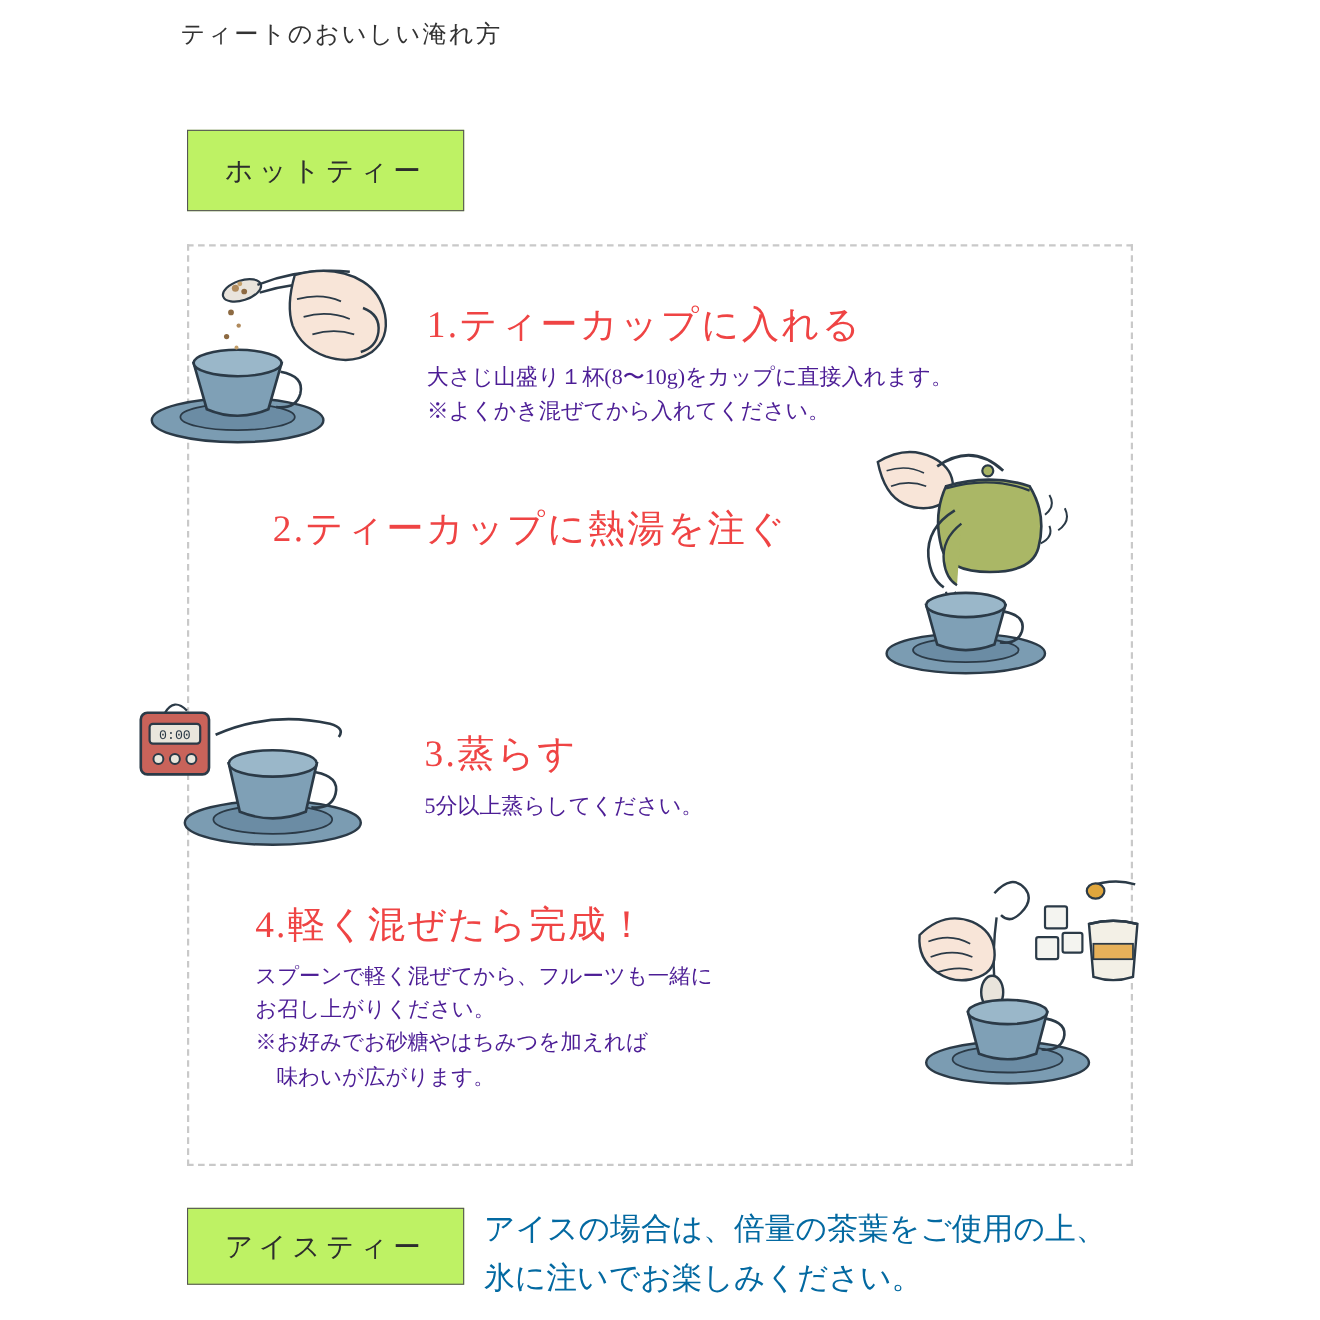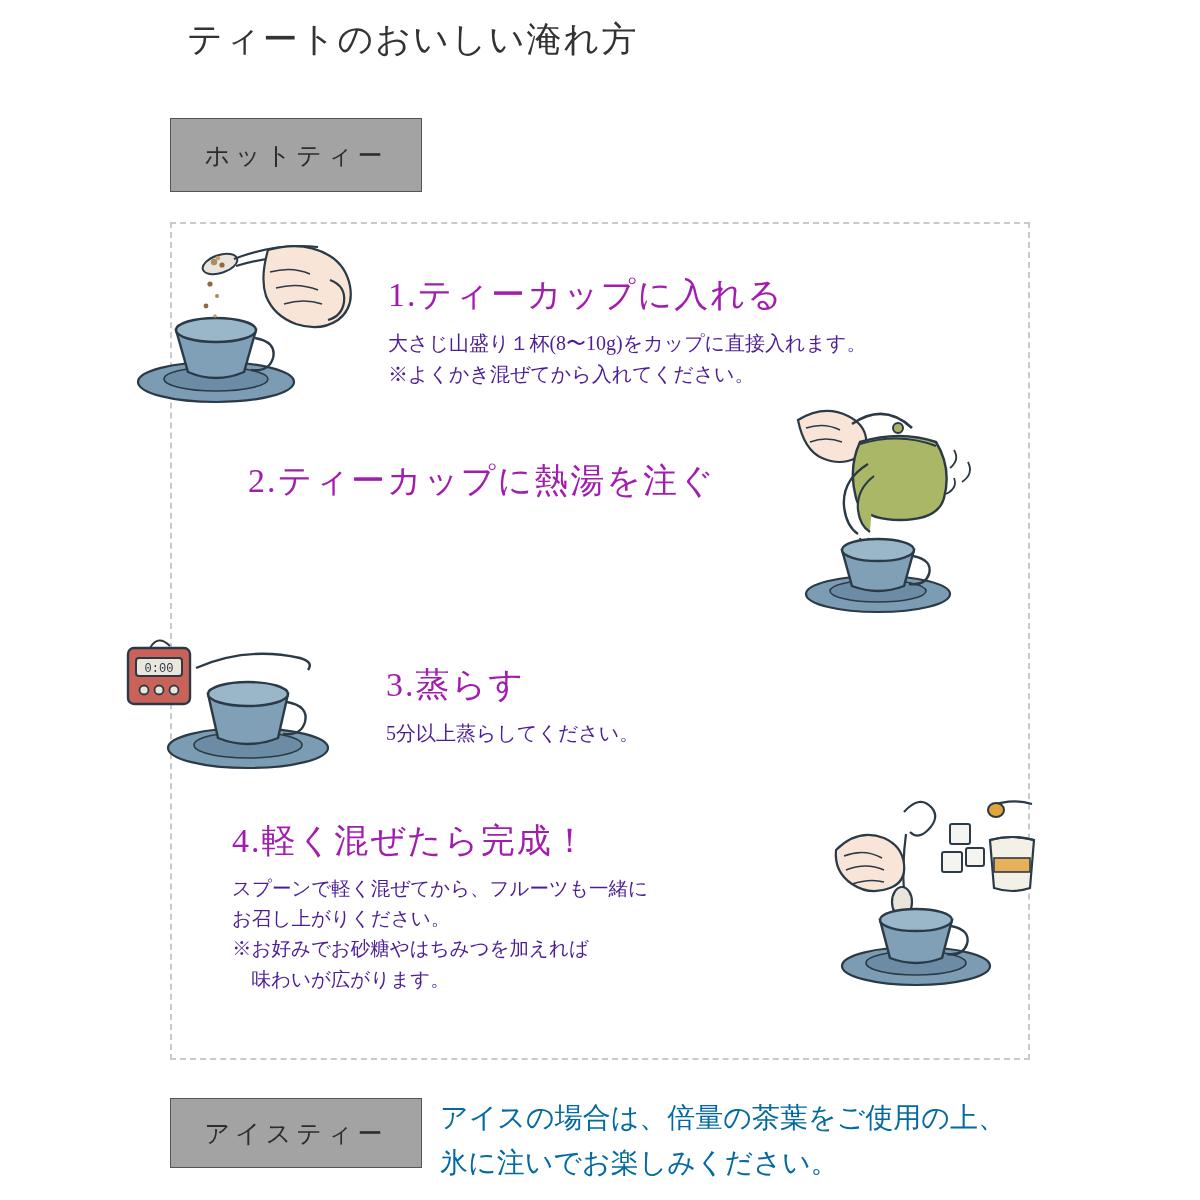--- a/index.html
+++ b/index.html
@@ -12,33 +12,33 @@
     height: 1200px;
     position: relative;
     font-family: "Liberation Serif", "DejaVu Serif", serif;
     color: #2b2b2b;
     overflow: hidden;
   }
 
   
   .page-title {
     position: absolute;
-    left: 187px;
+    left: 164px;
     top: 16px;
-    font-size: 35px;
+    font-size: 22px;
     letter-spacing: 2px;
     color: #333;
     font-family: Liberation Serif, serif;
   }
 
   
   .label-box {
     position: absolute;
     border: 1px solid #555;
-    background: #a3a3a3;
+    background: #bef264;
     display: flex;
     align-items: center;
     justify-content: center;
     letter-spacing: 5px;
     font-size: 25px;
     color: #2d2d2d;
   }
   #hot-label {
     left: 170px;
     top: 118px;
@@ -64,21 +64,21 @@
     box-sizing: border-box;
   }
 
   
   .step {
     position: absolute;
   }
   .step-head {
     font-size: 34px;
     letter-spacing: 2px;
-    color: #a21caf;
+    color: #ef4444;
     white-space: nowrap;
     font-family: "Liberation Serif", "DejaVu Serif", serif;
   }
   .step-body {
     font-size: 20px;
     line-height: 1.55;
     color: #4c1d95;
     margin-top: 10px;
     white-space: pre-line;
     font-family: "Liberation Serif", "DejaVu Serif", serif;

